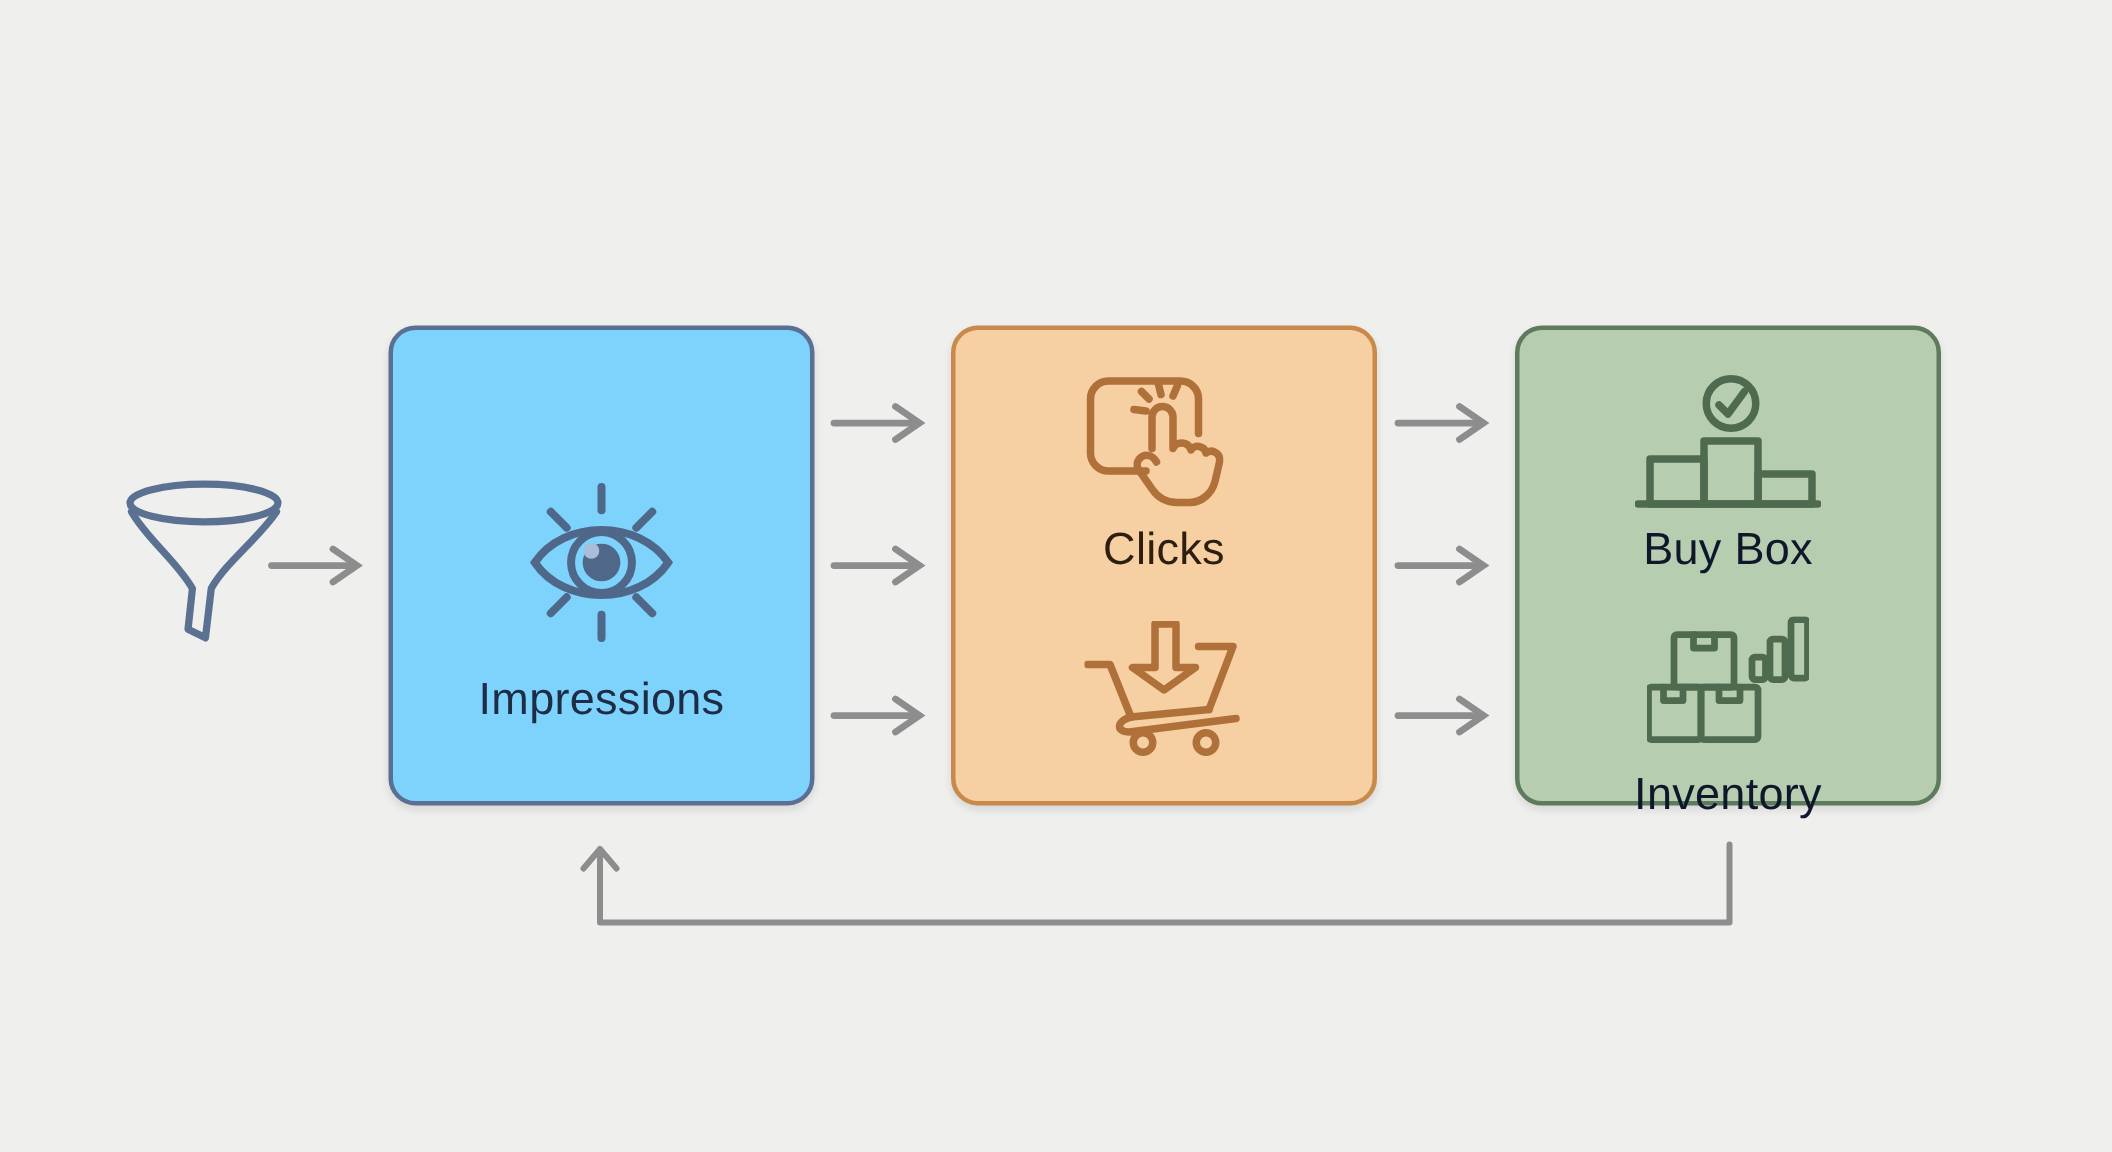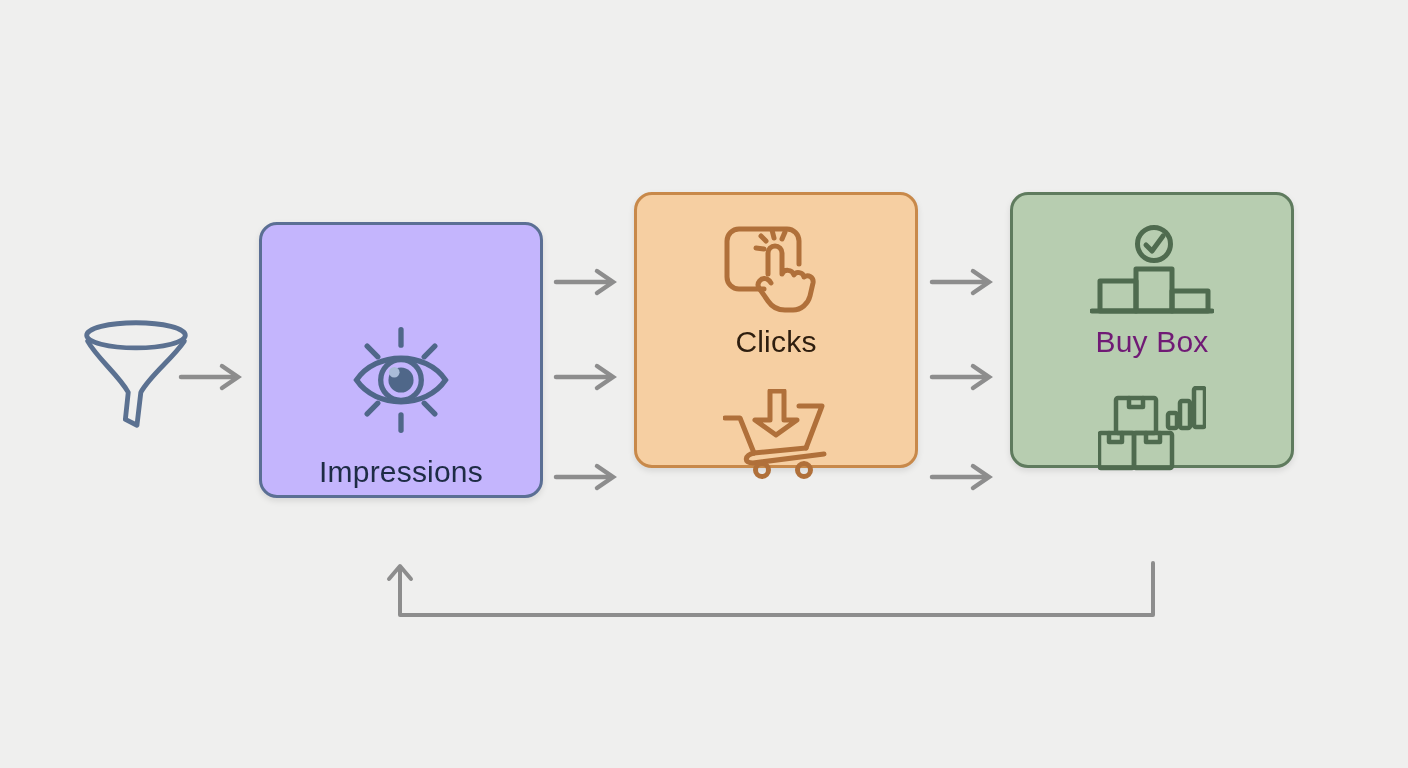--- a/index.html
+++ b/index.html
@@ -1,28 +1,28 @@
 <!DOCTYPE html>
 <html><head>
 <meta charset="utf-8">
 <style>
   html,body{margin:0;padding:0;background:#efefee;}
   #stage{position:relative;width:1408px;height:768px;background:#efefee;overflow:hidden;
          font-family:"Liberation Sans",sans-serif;}
-  .node{position:absolute;top:192px;width:284px;height:276px;box-sizing:border-box;
+  .node{position:absolute;top:217px;width:284px;height:320px;box-sizing:border-box;
         border-radius:18px;border:3px solid;box-shadow:0 3px 6px rgba(0,0,0,.10);}
-  #node-impressions{left:259px;background:#c4b5fd;border-color:#5b6f94;margin-top:30px;}
+  #node-impressions{left:259px;background:#7dd3fc;border-color:#5b6f94;}
   #node-engagement{left:634px;background:#f6cfa2;border-color:#c8894a;}
   #node-outcomes{left:1010px;background:#b7cdb0;border-color:#5f7b5e;}
   .node .icon{position:absolute;left:50%;transform:translateX(-50%);}
   .node .lbl{position:absolute;left:0;width:100%;text-align:center;font-size:30px;
              line-height:34px;letter-spacing:.2px;}
   #node-impressions .lbl{color:#1e2c45;top:229px;line-height:36px;}
   #node-engagement .lbl{color:#2e1e0f;}
-  #node-outcomes .lbl{color:#701a75;}
+  #node-outcomes .lbl{color:#0f172a;}
   .lbl-top{top:130px;}
   .lbl-bottom{top:293px;}
   .flow-arrow{position:absolute;width:70px;height:30px;}
   .abs{position:absolute;}
 </style>
 </head>
 <body>
 
 <div id="stage">
 
@@ -139,20 +139,21 @@
         <path d="M31 12 v9 h14 v-9"></path>
         <rect x="1" y="47" width="35" height="35" rx="2"></rect>
         <path d="M11 47 v9 h13 v-9"></path>
         <rect x="36" y="47" width="38" height="35" rx="2"></rect>
         <path d="M48 47 v9 h14 v-9"></path>
         <rect x="70" y="27" width="9" height="15" rx="2"></rect>
         <rect x="82" y="15" width="10" height="27" rx="2"></rect>
         <rect x="96" y="2" width="11" height="39" rx="2"></rect>
       </g>
     </svg>
+    <div class="lbl lbl-bottom">Inventory</div>
   </div>
 
   <svg class="abs" style="left:386px;top:556px;" width="790" height="72" viewBox="0 0 790 72">
     <g fill="none" stroke="#8d8d8d" stroke-width="4" stroke-linecap="round" stroke-linejoin="round">
       <path d="M767 7 V59 H14 V12"></path>
       <polyline points="3,23 14,10 25,23"></polyline>
     </g>
   </svg>
 
 </div>

